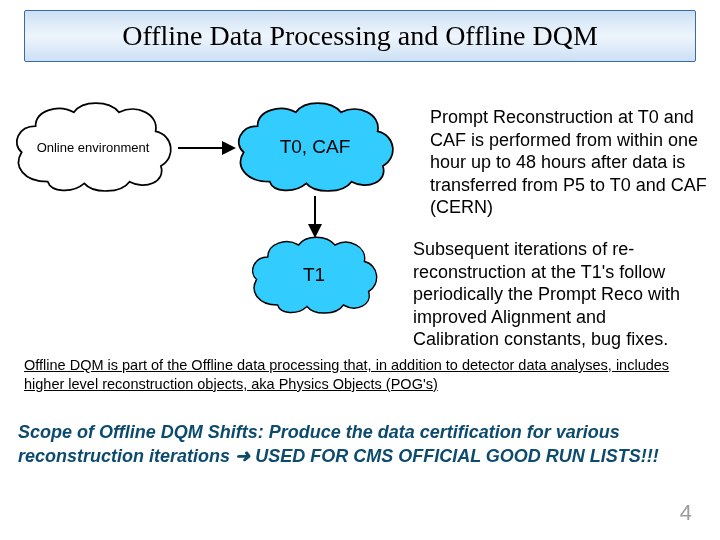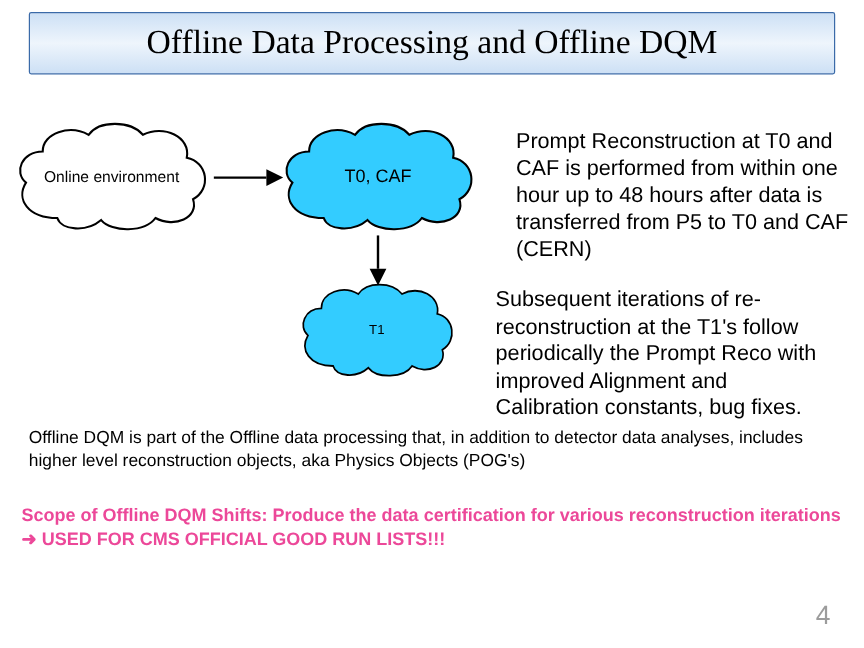--- a/index.html
+++ b/index.html
@@ -45,23 +45,23 @@
     display: flex;
     align-items: center;
     justify-content: center;
     text-align: center;
     padding: 0 10px;
     box-sizing: border-box;
   }
   #cloud-online { left: 6px;  top: 95px;  width: 174px; height: 104px; }
   #cloud-online .label { font-family: Arial, Helvetica, sans-serif; font-size: 13px; color: #000; }
   #cloud-t0caf  { left: 228px; top: 95px;  width: 174px; height: 104px; }
-  #cloud-t0caf .label { font-family: Arial, Helvetica, sans-serif; font-size: 15px; color: #000; }
+  #cloud-t0caf .label { font-family: Arial, Helvetica, sans-serif; font-size: 19px; color: #000; }
   #cloud-t1     { left: 244px; top: 230px; width: 140px; height: 90px;  }
-  #cloud-t1 .label { font-family: Arial, Helvetica, sans-serif; font-size: 11px; color: #000; }
+  #cloud-t1 .label { font-family: Arial, Helvetica, sans-serif; font-size: 19px; color: #000; }
 
   .arrow {
     position: absolute;
   }
   .arrow svg { display:block; }
 
   .desc {
     position: absolute;
     font-family: Arial, Helvetica, sans-serif;
     font-size: 18px;
@@ -73,31 +73,33 @@
 
   #para-offline {
     position: absolute;
     left: 24px;
     top: 356px;
     width: 672px;
     font-family: Arial, Helvetica, sans-serif;
     font-size: 14.5px;
     line-height: 1.3;
     color: #000;
+    text-decoration: underline;
   }
   #para-scope {
     position: absolute;
     left: 18px;
     top: 420px;
     width: 684px;
     font-family: Arial, Helvetica, sans-serif;
-    font-size: 15px;
+    font-size: 18px;
     font-weight: bold;
     line-height: 1.35;
-    color: #ec4899;
+    color: #0c4a6e;
+    font-style: italic;
   }
   .inline-arrow {
     display: inline-block;
     font-family: Arial, sans-serif;
   }
   #slidenum {
     position: absolute;
     right: 28px;
     bottom: 14px;
     font-family: Arial, Helvetica, sans-serif;

